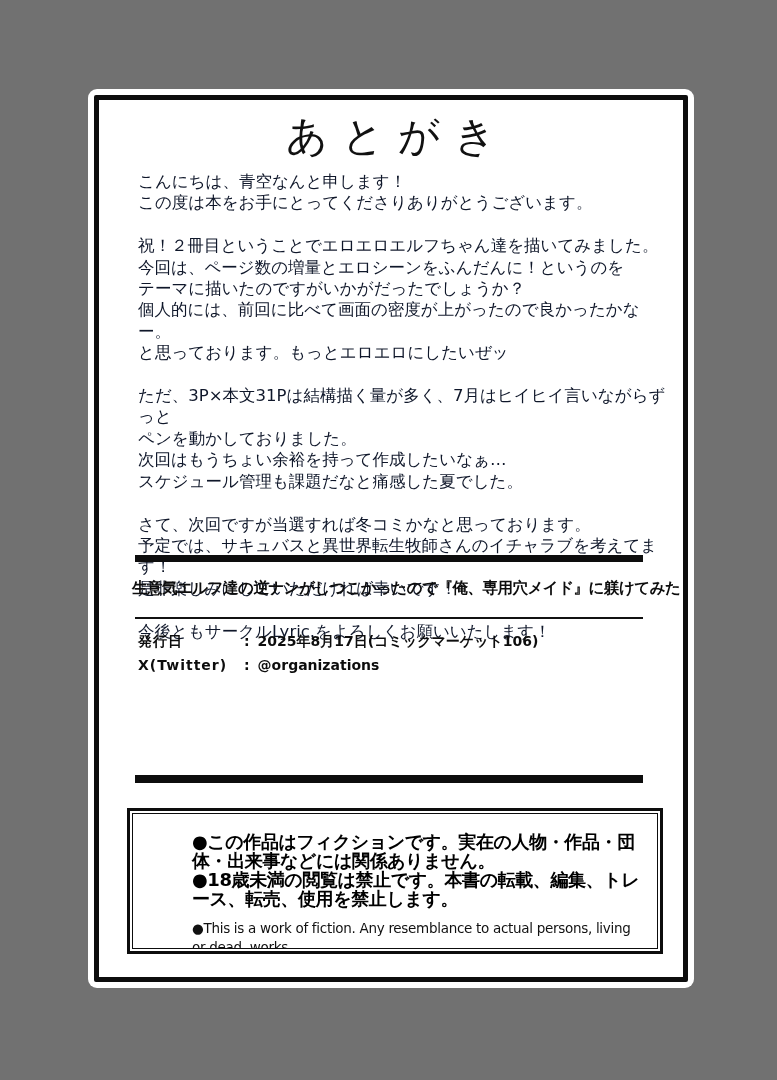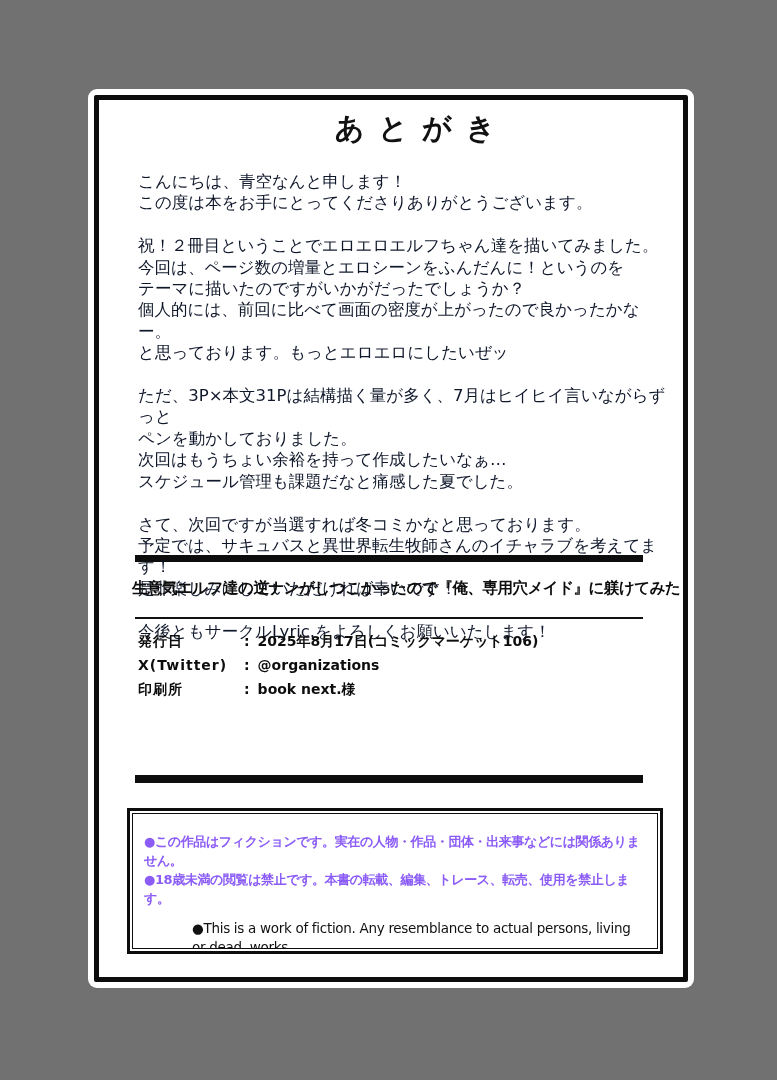--- a/index.html
+++ b/index.html
@@ -30,27 +30,26 @@
     border: 5px solid #0d0d0d;
     border-radius: 2px;
     pointer-events: none;
   }
   .page-title {
     position: absolute;
     left: 0;
     top: 20px;
     width: 100%;
     text-align: center;
-    font-size: 29px;
-    font-weight: 700;
+    font-size: 41px;
+    font-weight: 400;
     color: #111;
     letter-spacing: 14px;
     text-indent: 14px;
     white-space: nowrap;
-    padding-left: 24px;
   }
   .body-text {
     position: absolute;
     left: 50px;
     top: 82px;
     width: 530px;
     font-size: 16.5px;
     line-height: 21.4px;
     color: #0f172a;
     letter-spacing: 0px;
@@ -117,26 +116,27 @@
   }
   .disclaimer-inner {
     position: absolute;
     inset: 2px;
     border: 1px solid #0d0d0d;
     padding: 18px 10px 0 11px;
     box-sizing: border-box;
     overflow: hidden;
   }
   .disclaimer-jp {
-    font-size: 13px;
+    font-size: 18px;
     font-weight: bold;
     line-height: 19px;
-    color: #8b5cf6;
+    color: #000000;
     letter-spacing: -0.4px;
     white-space: pre-line;
+    margin-left: 48px;
   }
   .disclaimer-en {
     margin-top: 11px;
     font-size: 13.5px;
     font-weight: normal;
     line-height: 19px;
     color: #111;
     letter-spacing: -0.3px;
     white-space: pre-line;
     margin-left: 48px;
@@ -175,23 +175,20 @@
 
   <div class="thin-rule"></div>
 
   <div class="colophon">
     <div class="colophon-row">
       <span class="colophon-label">発行日</span><span class="colophon-colon">:</span><span class="colophon-value">2025年8月17日(コミックマーケット106)</span>
     </div>
     <div class="colophon-row">
       <span class="colophon-label">X(Twitter)</span><span class="colophon-colon">:</span><span class="colophon-value">@organizations</span>
     </div>
-    <div class="colophon-row">
-      <span class="colophon-label">印刷所</span><span class="colophon-colon">:</span><span class="colophon-value">book next.様</span>
-    </div>
   </div>
 
   <div class="bar bar-bottom"></div>
 
   <div class="disclaimer-outer">
     <div class="disclaimer-inner">
       <div class="disclaimer-jp">●この作品はフィクションです。実在の人物・作品・団体・出来事などには関係ありません。
 ●18歳未満の閲覧は禁止です。本書の転載、編集、トレース、転売、使用を禁止します。</div>
       <div class="disclaimer-en">●This is a work of fiction. Any resemblance to actual persons, living or dead, works,
 organizations, events, or locales is entirely coincidental.

